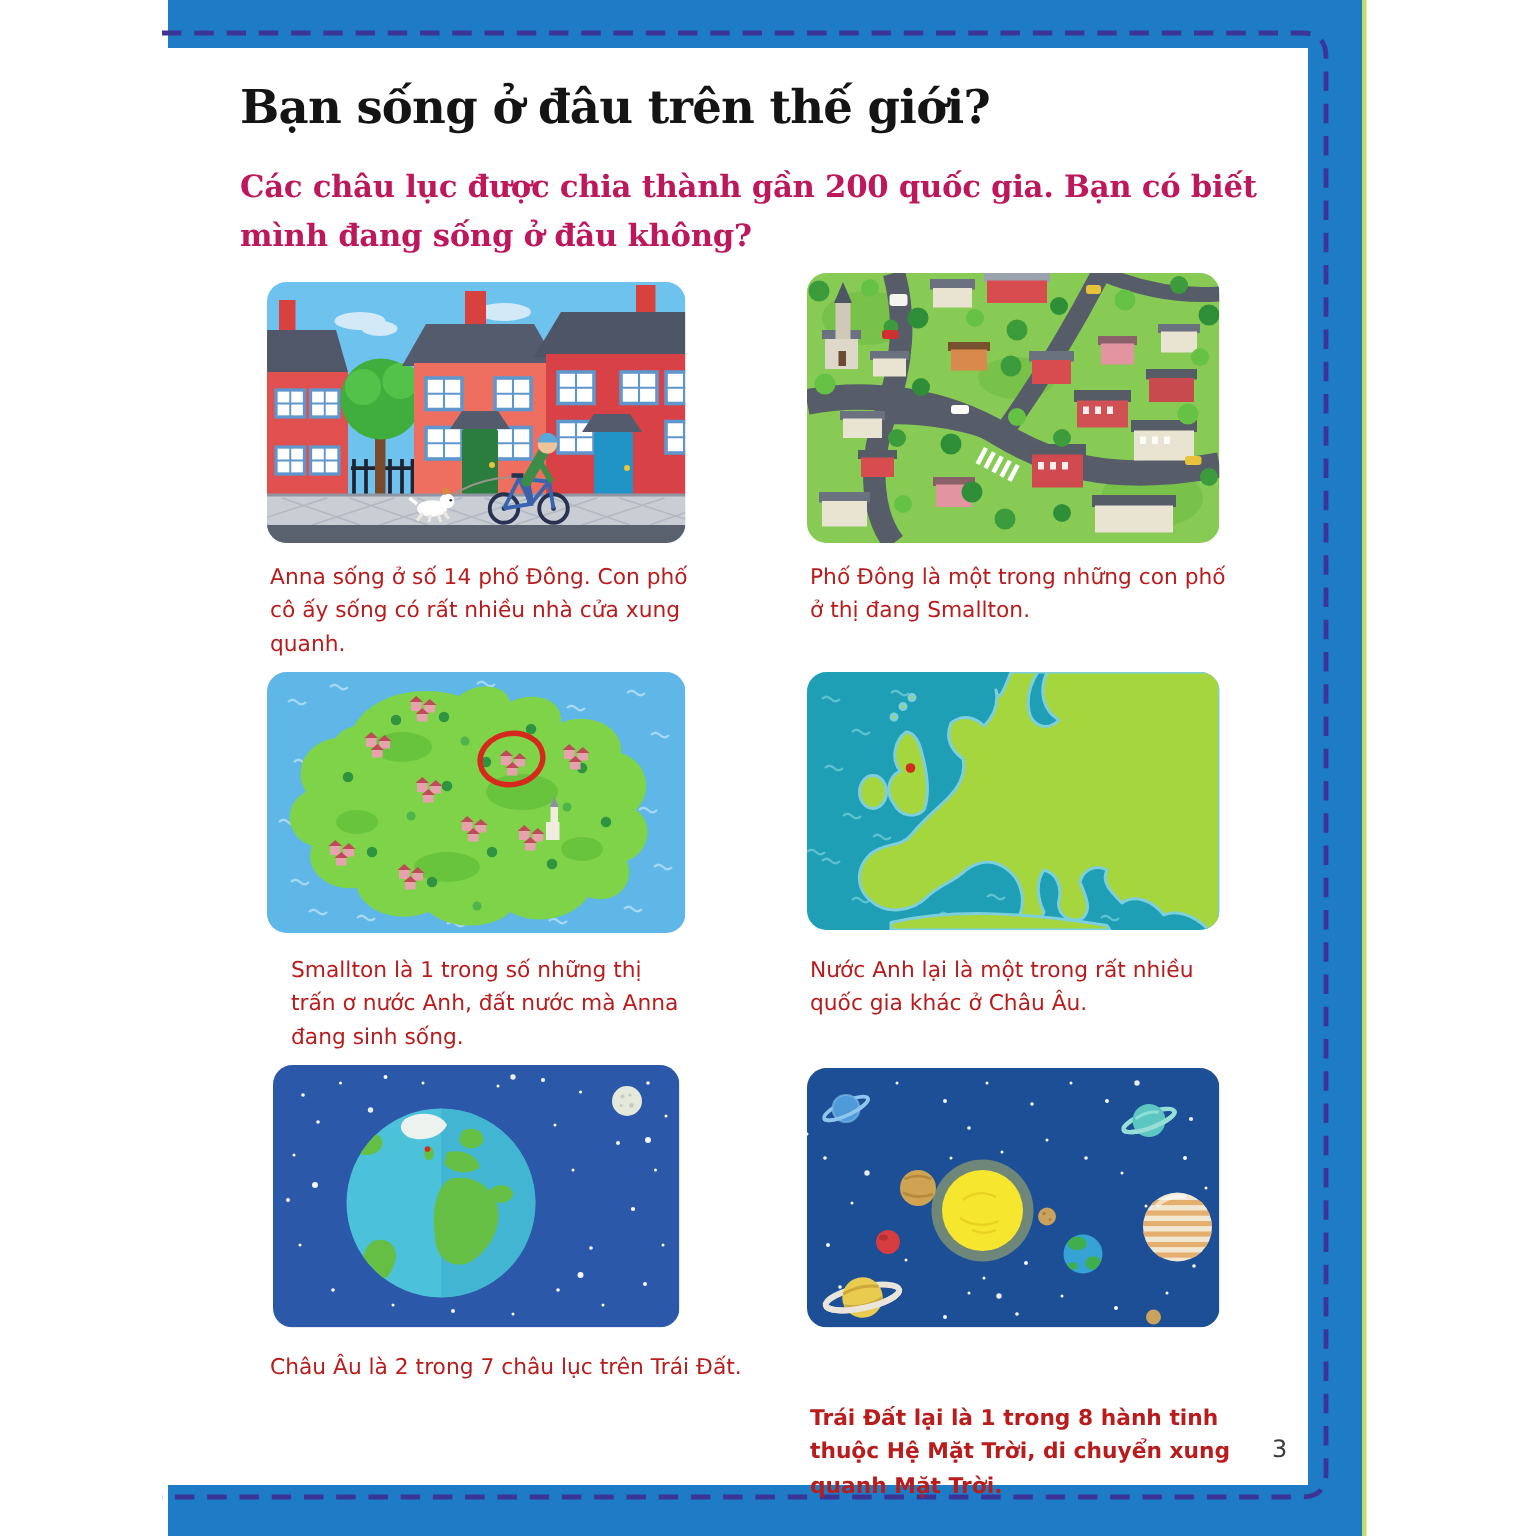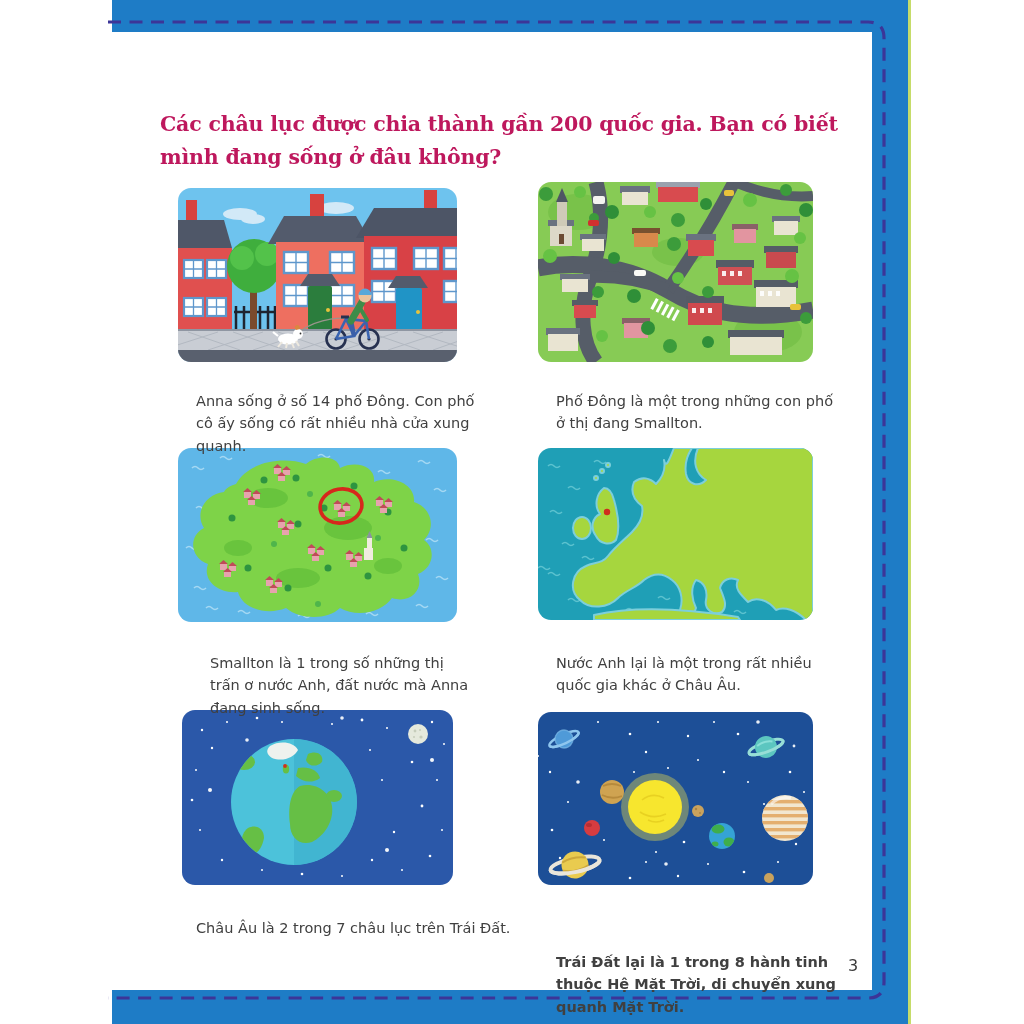--- a/index.html
+++ b/index.html
@@ -22,21 +22,21 @@
   
   .panel{position:absolute;margin:0;border-radius:13px;overflow:hidden;}
   .panel svg{display:block;width:100%;height:100%;}
   .p1{left:178px;top:188px;width:279px;height:174px;}
   .p2{left:538px;top:182px;width:275px;height:180px;}
   .p3{left:178px;top:448px;width:279px;height:174px;}
   .p4{left:538px;top:448px;width:275px;height:172px;}
   .p5{left:182px;top:710px;width:271px;height:175px;}
   .p6{left:538px;top:712px;width:275px;height:173px;}
   
-  .caption{position:absolute;margin:16px;font-size:14.5px;line-height:1.55;color:#404040;}
+  .caption{position:absolute;margin:0;font-size:14.5px;line-height:1.55;color:#b91c1c;}
   .c1{left:180px;top:374px;width:292px;}
   .c2{left:540px;top:374px;width:286px;}
   .c3{left:194px;top:636px;width:260px;}
   .c4{left:540px;top:636px;width:294px;}
   .c5{left:180px;top:901px;width:330px;white-space:nowrap;}
   .c6{left:540px;top:935px;width:296px;font-weight:bold;}
   .pagenum{position:absolute;left:848px;top:956px;font-size:16px;color:#3a3a3a;}
 </style>
 </head>
 <body>
@@ -44,20 +44,21 @@
 <div class="sheet">
 
   <div class="band band-top"></div>
   <div class="band band-right"></div>
   <div class="band band-bottom"></div>
   <div class="page-edge"></div>
   <svg class="dash-frame" viewBox="0 0 1024 1024">
     <path d="M108,22 H868 Q884,22 884,38 V982 Q884,998 868,998 H108" fill="none" stroke="#3c3598" stroke-width="3.2" stroke-dasharray="13 8.5"></path>
   </svg>
 
+  <h1 class="title">Bạn sống ở đâu trên thế giới?</h1>
   <p class="intro">Các châu lục được chia thành gần 200 quốc gia. Bạn có biết mình đang sống ở đâu không?</p>
 
   <figure class="panel p1">
     <svg viewBox="0 0 279 174">
       <defs>
         <g id="win">
             <rect x="0" y="0" width="24" height="21" fill="#ffffff" stroke="#5f97cc" stroke-width="2.4"></rect>
           <line x1="12" y1="0" x2="12" y2="21" stroke="#5f97cc" stroke-width="1.4"></line>
           <line x1="0" y1="10.5" x2="24" y2="10.5" stroke="#5f97cc" stroke-width="1.4"></line>
           </g>

